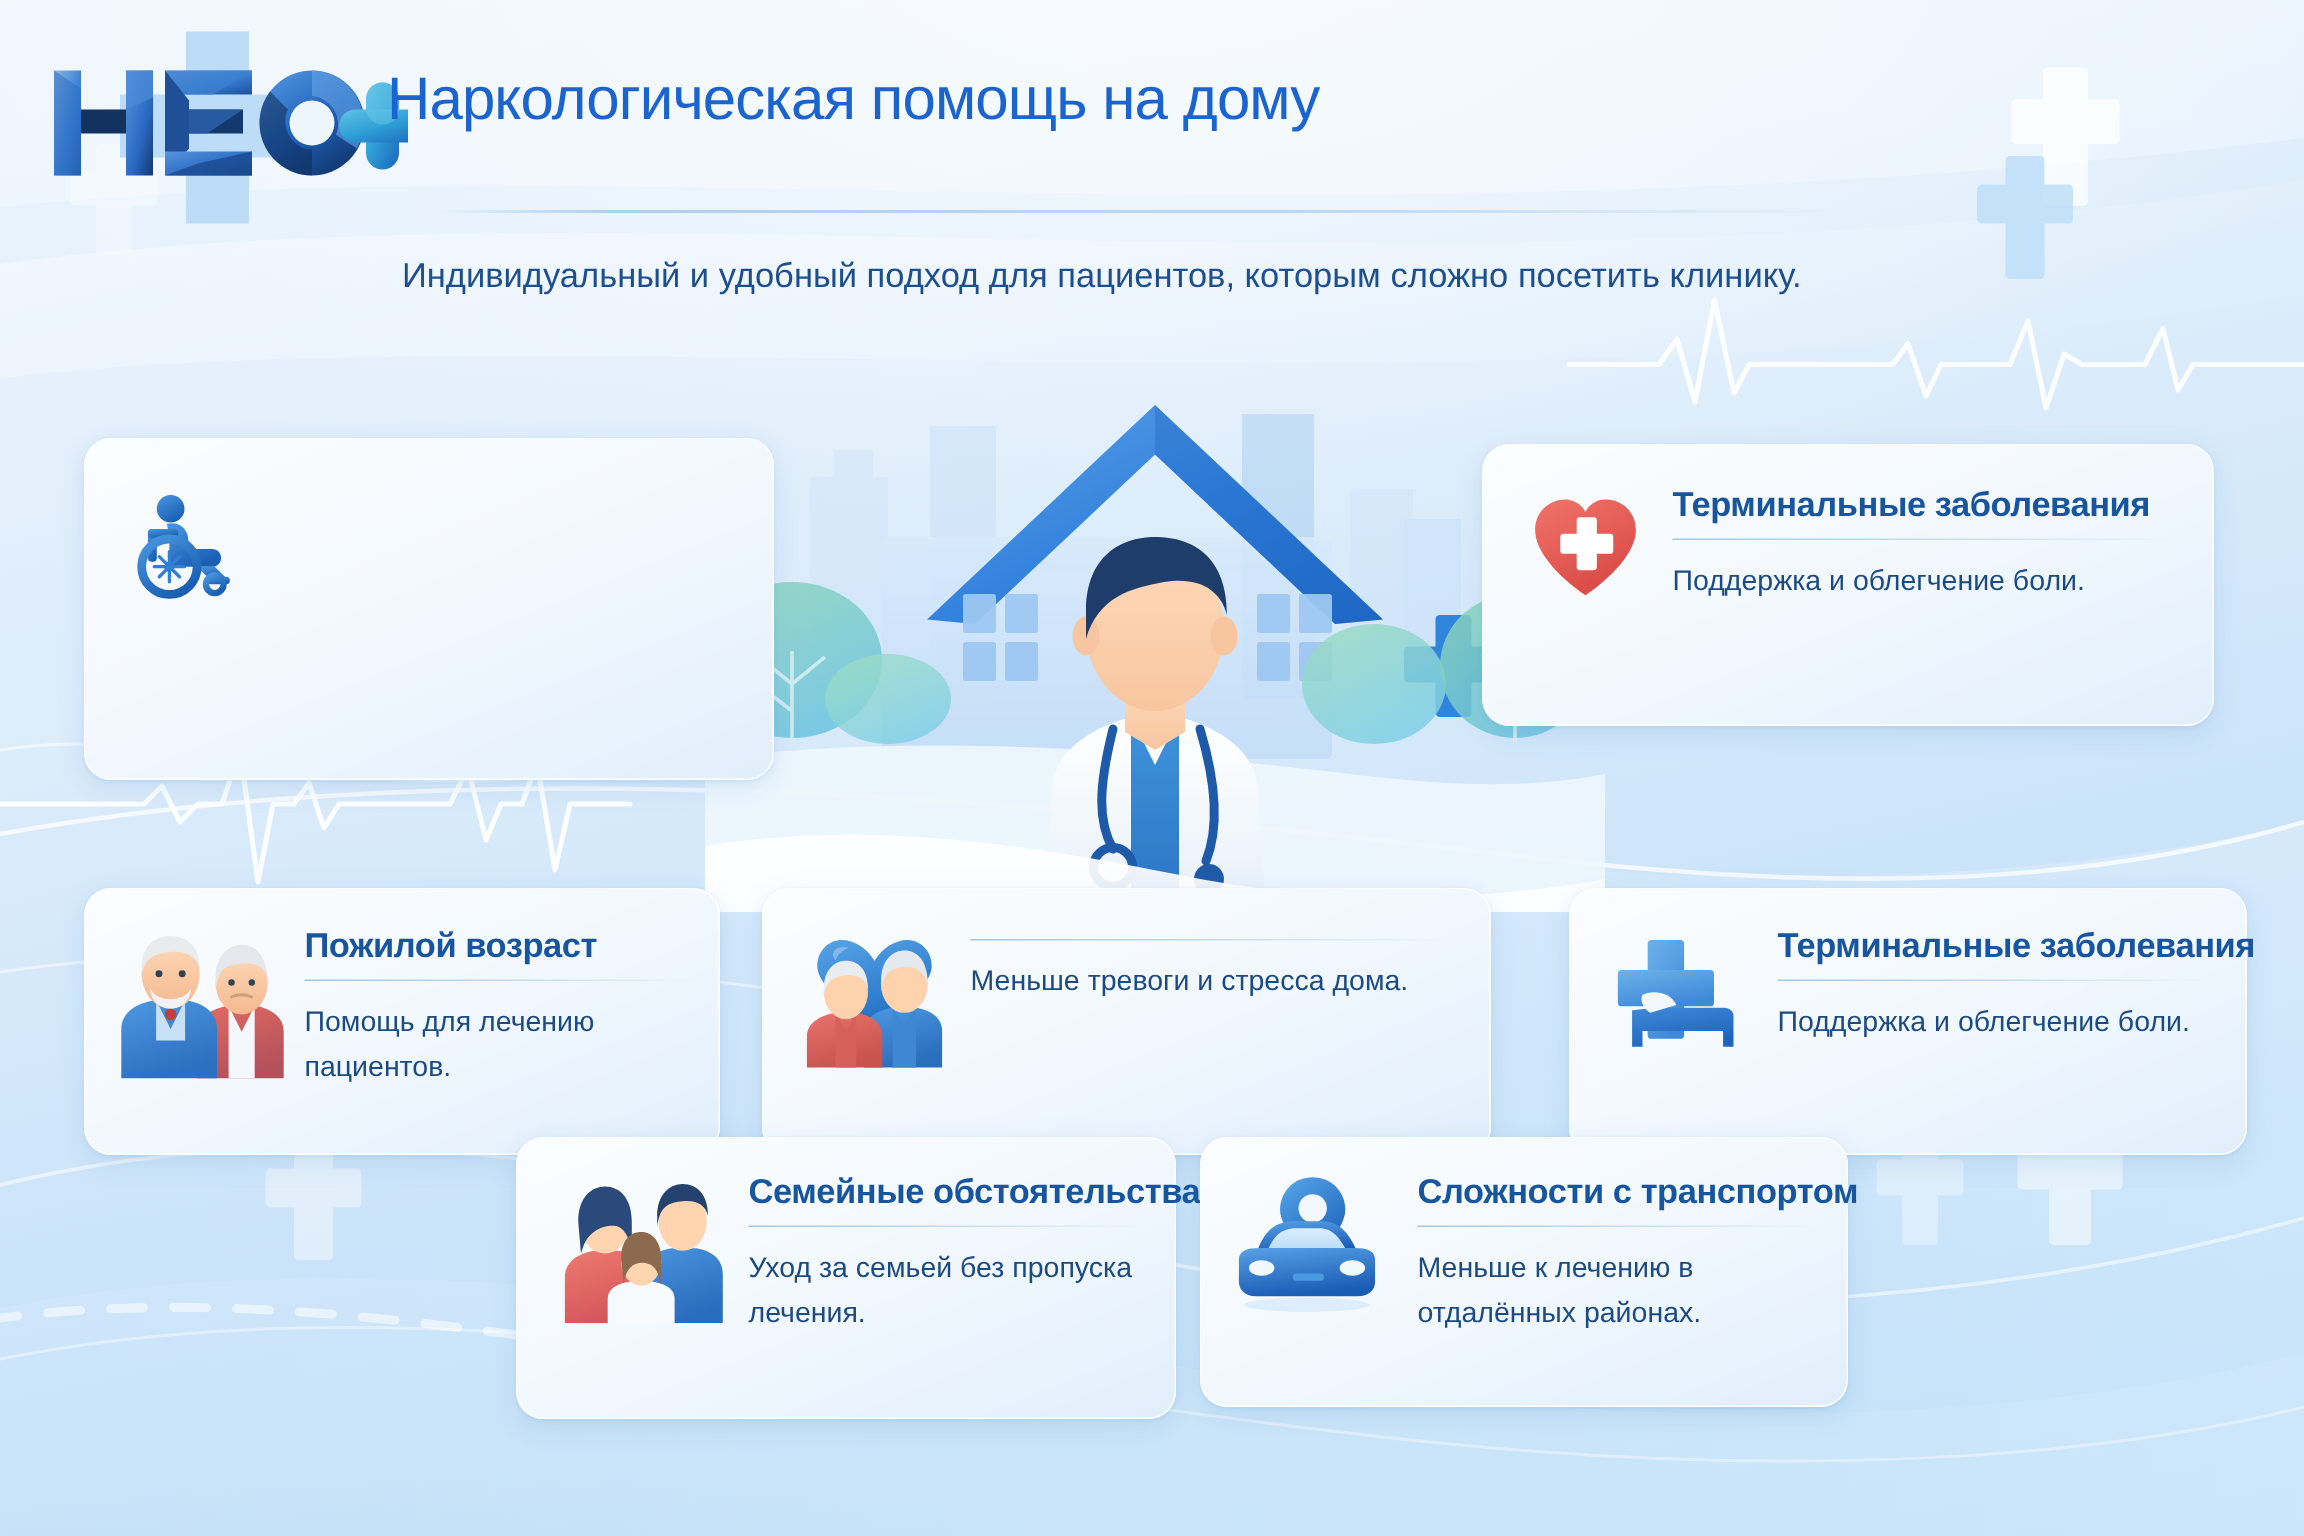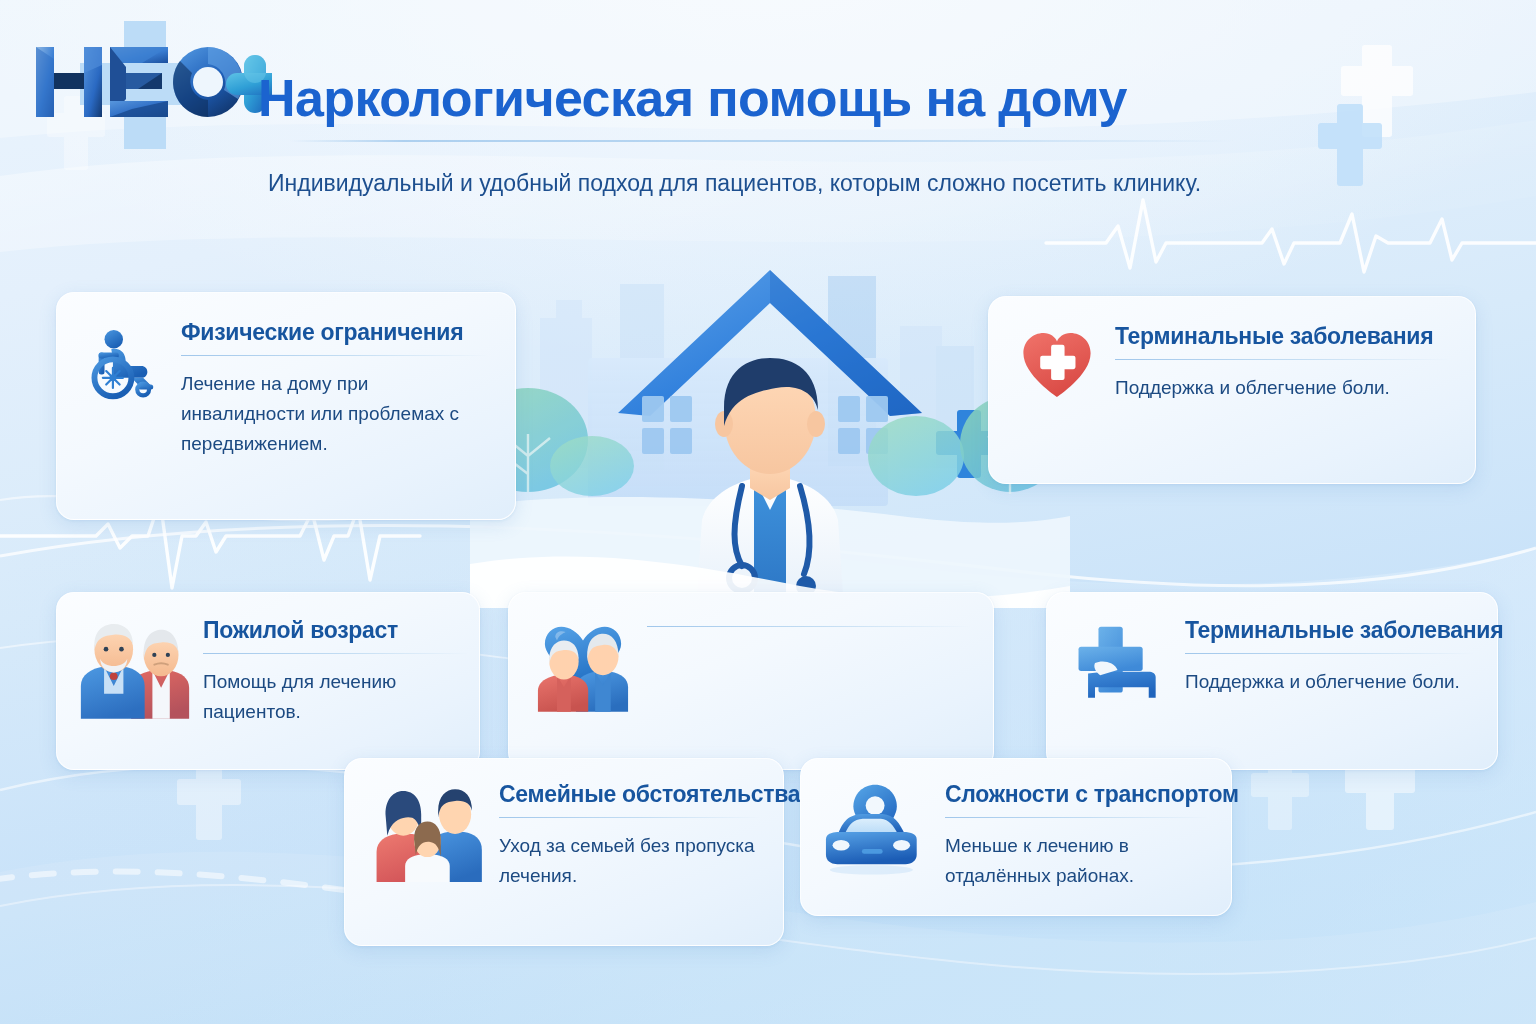--- a/index.html
+++ b/index.html
@@ -27,25 +27,24 @@
     position: absolute; left: 58px; top: -12px;
     width: 128px; height: 128px;
   }
   .logo-cross .bar { position: absolute; background: #bcdcf7; }
   .logo-cross .bar.v { left: 44px; top: 0; width: 42px; height: 128px; }
   .logo-cross .bar.h { left: 0; top: 42px; width: 128px; height: 42px; }
   .logo-text { position: absolute; left: 0; top: 6px; width: 250px; height: 90px; }
 
   .title {
     position: absolute; left: 258px; top: 44px;
-    font-size: 52px; font-weight: 700; letter-spacing: -0.6px;
+    font-size: 40px; font-weight: 400; letter-spacing: -0.6px;
     color: #1b63cf;
     font-family: "Liberation Sans", sans-serif;
     white-space: nowrap;
-    margin-top: 24px;
   }
   .title-rule {
     position: absolute; left: 290px; top: 140px; width: 945px; height: 2px;
     background: linear-gradient(90deg, rgba(173,207,238,0) 0%, rgba(163,202,237,.85) 12%, rgba(168,205,238,.75) 60%, rgba(200,225,245,0) 100%);
   }
   .subtitle {
     position: absolute; left: 268px; top: 166px; width: 1000px;
     text-align: left; color: #1d4f8f; font-size: 23px; line-height: 35px;
   }
 
@@ -76,21 +75,21 @@
     font-size: 19px; line-height: 30px; color: #1c4a82;
   }
 
   
   #card-physical  { left: 56px;   top: 292px; width: 460px; height: 228px; padding: 26px 26px 22px 24px; }
   #card-terminal-top { left: 988px; top: 296px; width: 488px; height: 188px; padding: 26px 24px 22px 26px; }
   #card-elderly   { left: 56px;   top: 592px; width: 424px; height: 178px; padding: 24px 10px 20px 20px; }
   #card-psych     { left: 508px;  top: 592px; width: 486px; height: 178px; padding: 24px 22px 20px 22px; }
   #card-terminal-bed { left: 1046px; top: 592px; width: 452px; height: 178px; padding: 24px 22px 20px 22px; }
   #card-family    { left: 344px;  top: 758px; width: 440px; height: 188px; padding: 22px 22px 20px 28px; }
-  #card-transport { left: 800px;  top: 758px; width: 432px; height: 158px; padding: 22px 22px 20px 18px; }
+  #card-transport { left: 800px;  top: 758px; width: 432px; height: 180px; padding: 22px 22px 20px 18px; }
 
   .icon-80 { width: 84px; height: 84px; margin-right: 16px; }
   .icon-96 { width: 104px; height: 100px; margin-right: 12px; }
   .icon-110 { width: 116px; height: 104px; margin-right: 10px; }
 
   
   #hero { position: absolute; left: 470px; top: 248px; width: 600px; height: 360px; }
 </style>
 </head>
 <body>
@@ -356,25 +355,20 @@
         <path d="M60,70 L74,70 L84,80 L70,80 Z" fill="url(#wcG)"></path>
         <rect x="68" y="78" width="18" height="6" rx="3" fill="url(#wcG)"></rect>
         <circle cx="38" cy="70" r="22" fill="none" stroke="url(#wcG)" stroke-width="7"></circle>
         <g stroke="#2f7fd2" stroke-width="2.6" stroke-linecap="round">
           <path d="M38,58 L38,82 M26,70 L50,70 M30,62 L46,78 M46,62 L30,78"></path>
         </g>
         <circle cx="38" cy="70" r="4" fill="#2f7fd2"></circle>
         <circle cx="74" cy="84" r="7" fill="none" stroke="url(#wcG)" stroke-width="5"></circle>
       </svg>
     </div>
-    <div class="card-body">
-      <div class="card-title">Физические ограничения</div>
-      <div class="card-rule"></div>
-      <div class="card-desc">Лечение на дому при инвалидности или проблемах с передвижением.</div>
-    </div>
   </div>
 
   <div class="card" id="card-terminal-top">
     <div class="card-icon">
       <svg class="icon-80" viewBox="0 0 100 100">
         <defs>
           <linearGradient id="heartG" x1="0" y1="0" x2="0.5" y2="1">
             <stop offset="0%" stop-color="#f0736a"></stop>
               <stop offset="100%" stop-color="#da4b46"></stop>
           </linearGradient>
@@ -462,20 +456,21 @@
         <path d="M65,38 C65,20 75,14 83,14 C93,14 101,22 101,40 C99,32 94,26 83,27 C73,28 67,30 65,46 Z" fill="#e4e9ed"></path>
 
         <path d="M8,104 L8,80 C8,70 18,64 30,62 L46,62 C58,64 66,70 66,80 L66,104 Z" fill="url(#redShirt2)"></path>
         <path d="M30,62 L38,76 L46,62 L46,104 L30,104 Z" fill="#d5615c"></path>
         <ellipse cx="38" cy="46" rx="17" ry="21" fill="#ffd2ae"></ellipse>
         <path d="M21,44 C21,28 30,22 38,22 C47,22 55,28 55,44 C53,36 48,32 38,33 C29,34 23,36 21,50 Z" fill="#e9edf1"></path>
       </svg>
     </div>
     <div class="card-body">
       <div class="card-rule"></div>
+      <div class="card-desc">Меньше тревоги и стресса дома.</div>
     </div>
   </div>
 
   <div class="card" id="card-terminal-bed">
     <div class="card-icon">
       <svg class="icon-96" viewBox="0 0 120 105">
         <defs>
           <linearGradient id="crossLt" x1="0" y1="0" x2="0.5" y2="1">
             <stop offset="0%" stop-color="#6cb2ea"></stop>
               <stop offset="100%" stop-color="#3f8ad8"></stop>

